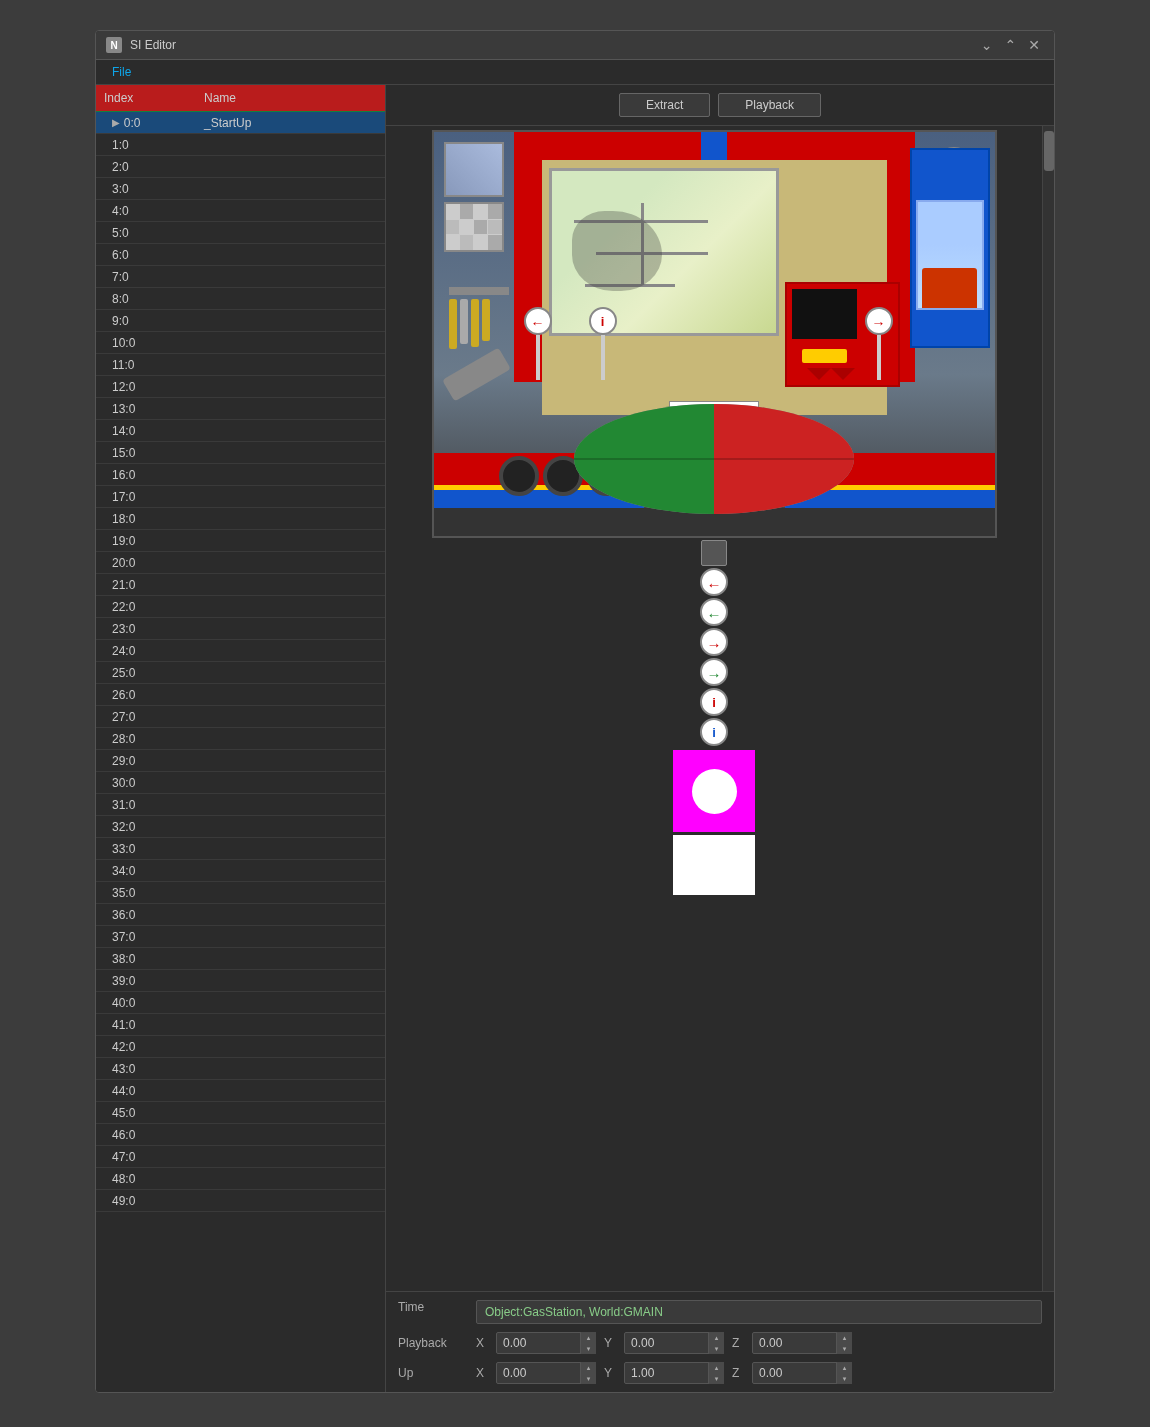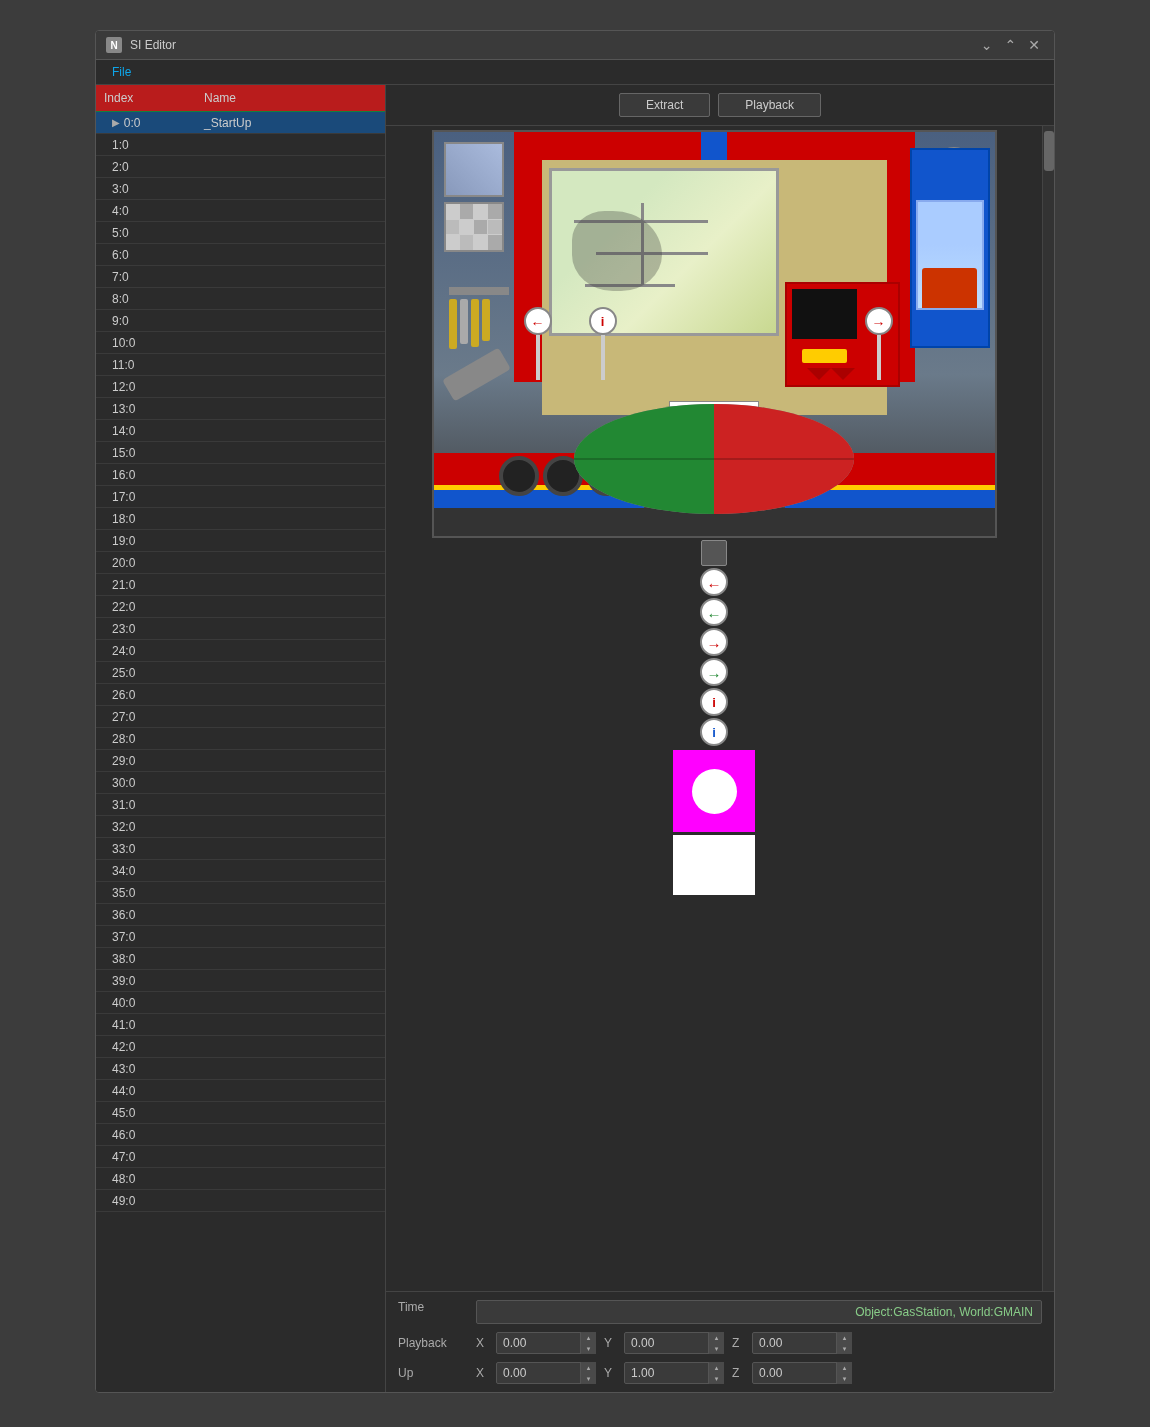--- a/index.html
+++ b/index.html
@@ -849,21 +849,21 @@
             <div class="v-scrollbar-thumb"></div>
           </div>
         </div>
 
       </div>
 
       <div class="properties-panel">
 
         <div class="extra-label-row">
           <span class="prop-label">Time</span>
-          <input type="text" class="prop-value-full" style="color: rgb(136, 204, 136); text-align: right;" value="Object:GasStation, World:GMAIN">
+          <input type="text" class="prop-value-full" style="color: rgb(136, 204, 136);" value="Object:GasStation, World:GMAIN">
         </div>
 
         <div class="prop-row">
           <span class="prop-label">Playback</span>
 
           <span class="coord-label">X</span>
           <div class="coord-input-wrap">
             <input type="text" class="coord-input-field" value="0.00" style="">
             <div class="coord-spinners">
               <button class="coord-spinner-up">▴</button>

